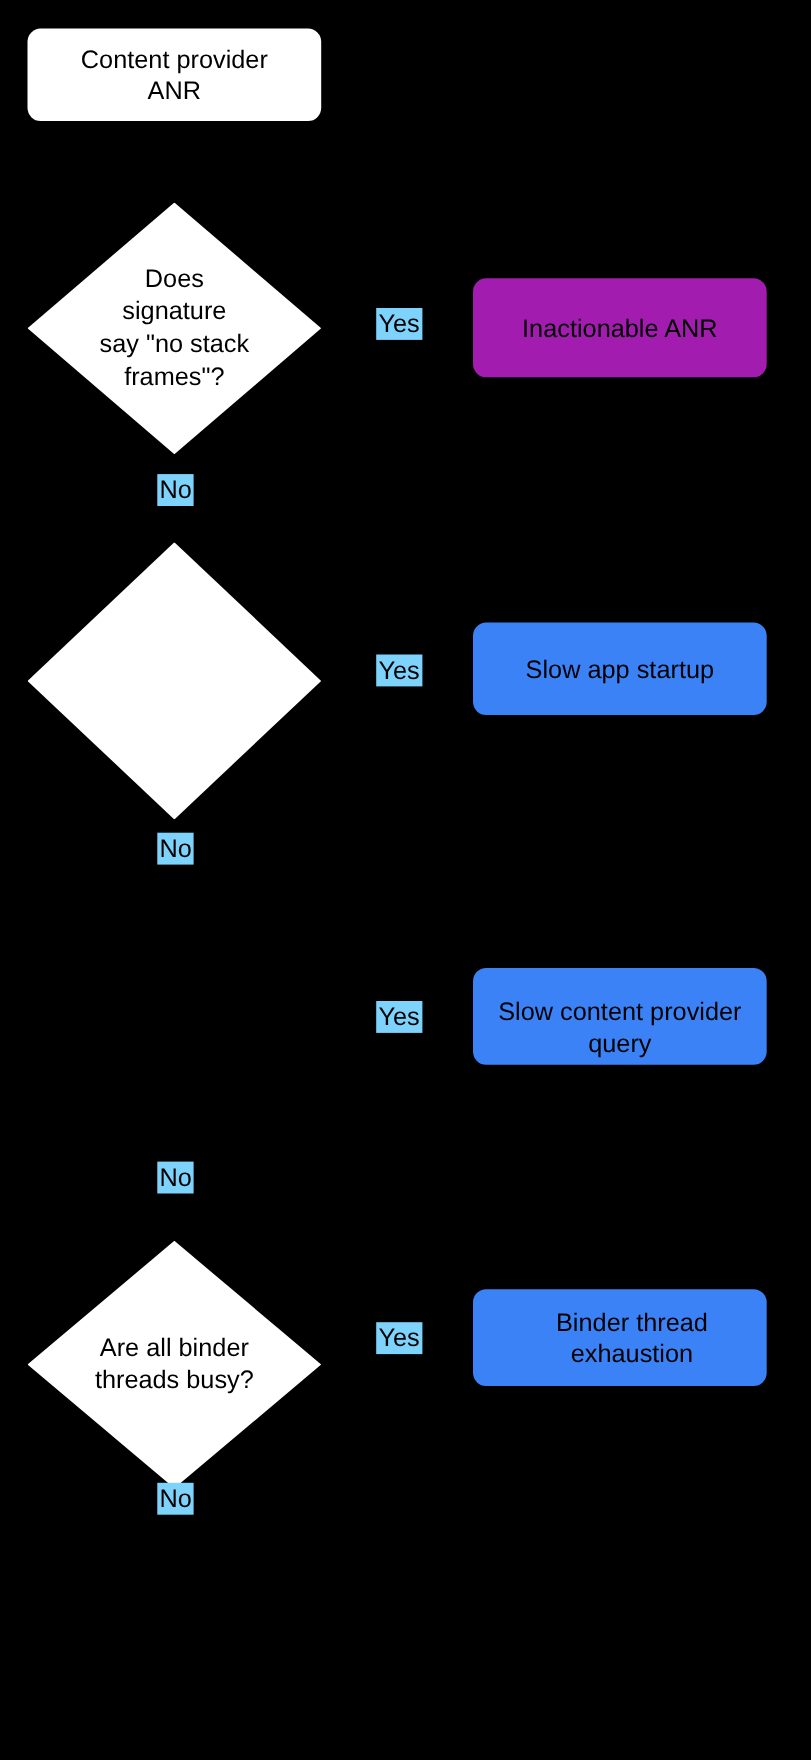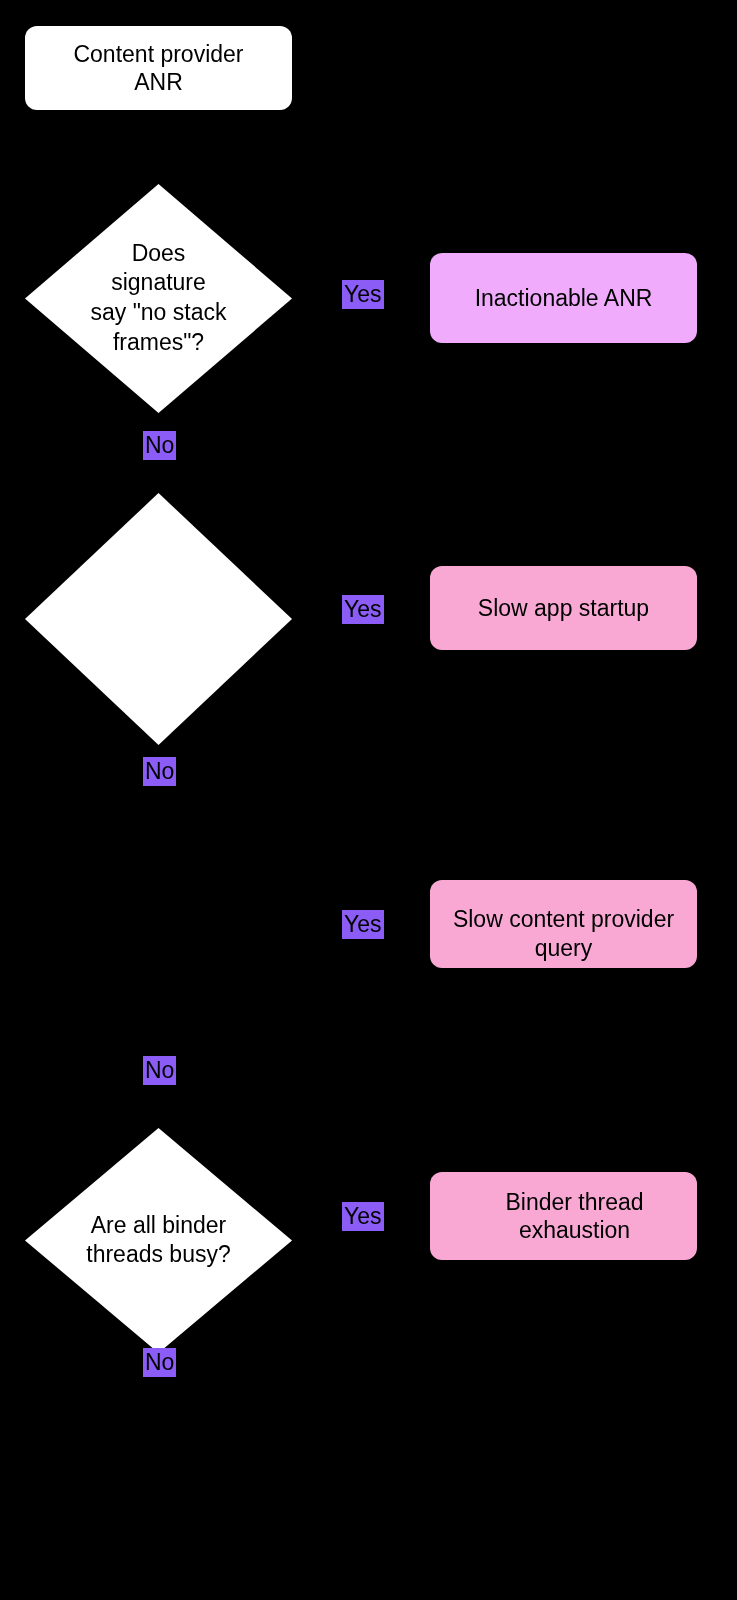--- a/index.html
+++ b/index.html
@@ -37,22 +37,22 @@
     line-height: 1.22;
   }
 
   .box {
     border-radius: 12px;
     padding: 6px 10px;
     font-size: 23px;
   }
 
   .box.start   { background: #ffffff; }
-  .box.pink    { background: #f0abfc; }
-  .box.green   { background: #f9a8d4; }
+  .box.pink    { background: #a21caf; }
+  .box.green   { background: #3b82f6; }
 
   
   .diamond-wrap {
     position: absolute;
   }
   .diamond-shape {
     position: absolute;
     left: 0;
     top: 0;
     width: 100%;
@@ -70,21 +70,21 @@
     text-align: center;
     font-size: 23px;
     line-height: 1.30;
     color: #000000;
     white-space: pre-line;
   }
 
   
   .edge-label {
     position: absolute;
-    background: #8b5cf6;
+    background: #7dd3fc;
     color: #000000;
     font-size: 23px;
     line-height: 1.18;
     padding: 1px 2px;
     white-space: nowrap;
   }
 
   
   .connector {
     position: absolute;

